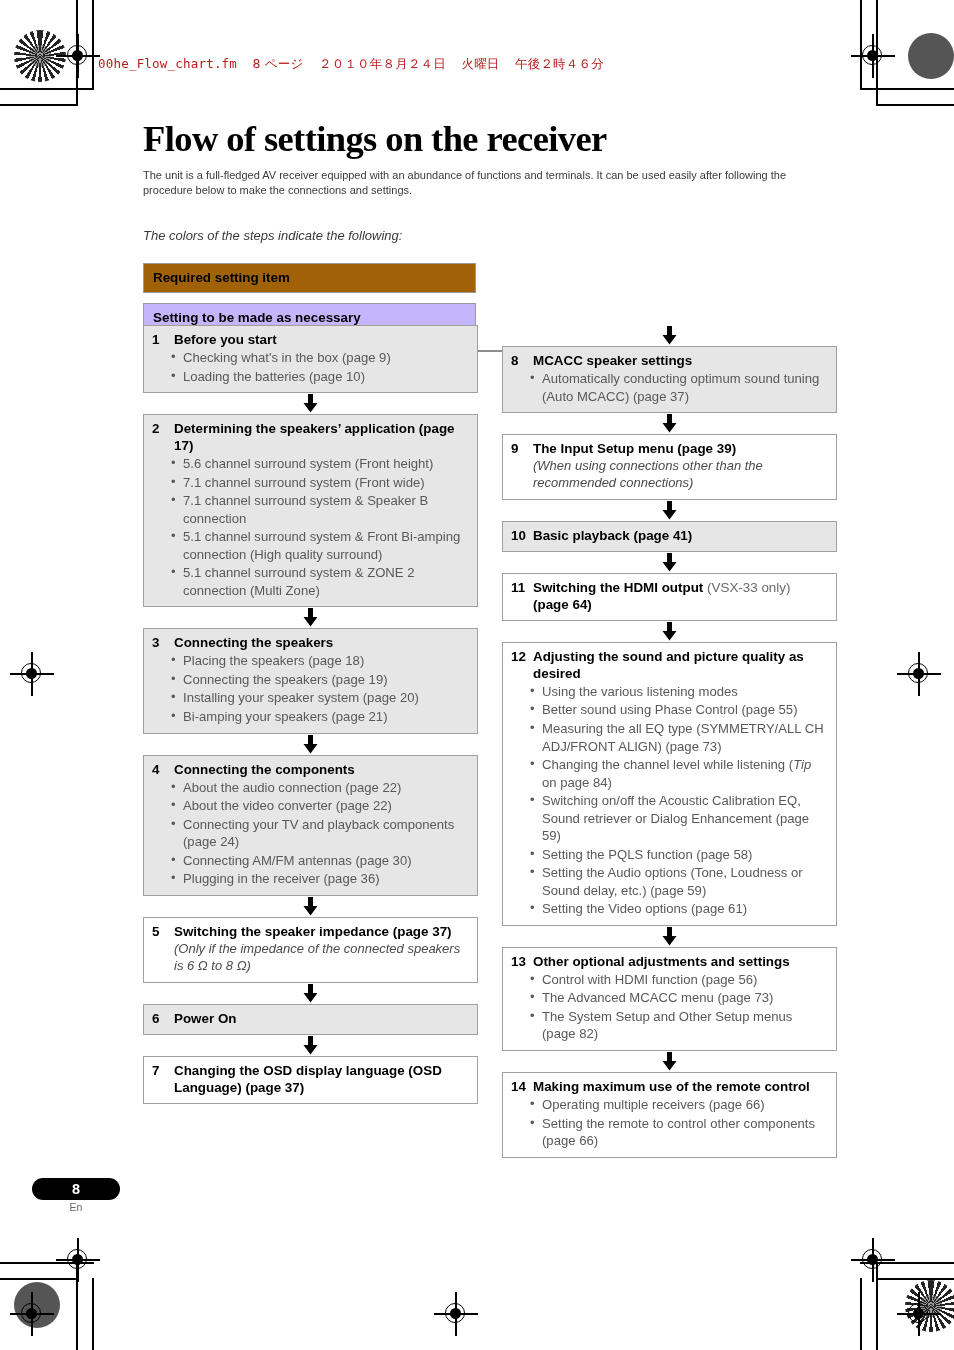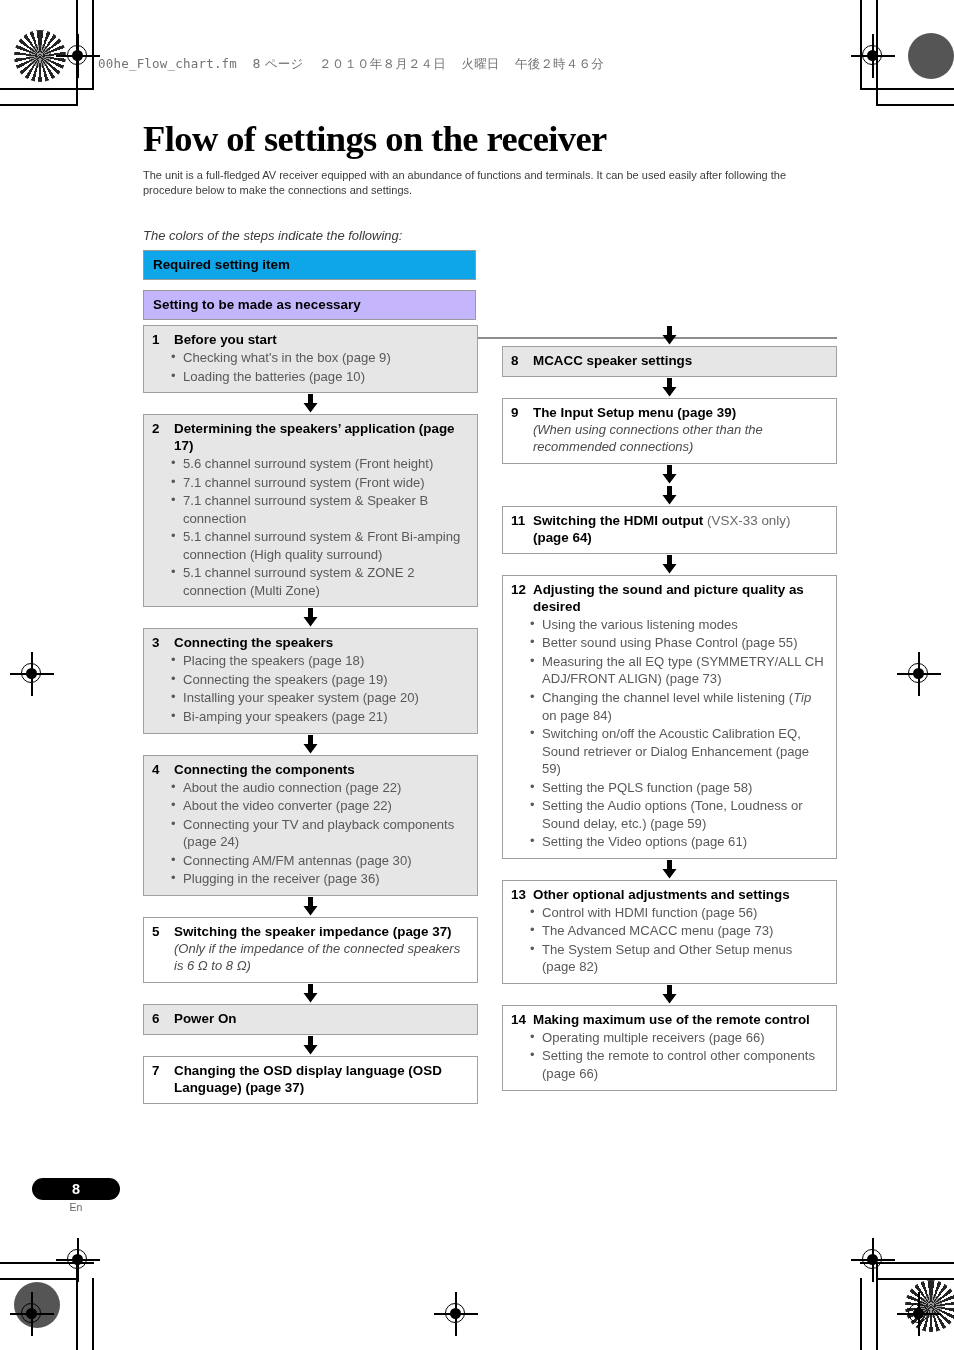--- a/index.html
+++ b/index.html
@@ -49,21 +49,21 @@
     opacity: 0.85;
   }
 
   
   .fileheader {
     position: absolute;
     left: 98px;
     top: 56px;
     font-family: "DejaVu Sans Mono", "Liberation Mono", monospace;
     font-size: 12.5px;
-    color: #737373;
+    color: #b91c1c;
     letter-spacing: 0.2px;
     white-space: nowrap;
   }
   .fileheader .jp { font-family: "DejaVu Sans", sans-serif; }
 
   
   .content {
     position: absolute;
     left: 143px;
     top: 120px;
@@ -78,37 +78,37 @@
     line-height: 1.05;
     font-family: Liberation Serif, serif;
   }
   p.intro {
     margin: 0 0 30px 0;
     font-size: 11px;
     line-height: 1.33;
     color: #3b3b3b;
   }
   p.legend-note {
-    margin: 0 0 7px 0;
+    margin: 0 0 20px 0;
     font-size: 13px;
     font-style: italic;
     color: #3b3b3b;
   }
 
   .legend-box {
     width: 333px;
     box-sizing: border-box;
     border: 1px solid #9a9a9a;
     padding: 6px 9px 7px 9px;
     font-size: 13.4px;
     font-weight: bold;
     color: #000;
     margin-bottom: 10px;
   }
-  .legend-box.filled { background: #0ea5e9; }
+  .legend-box.filled { background: #a16207; }
   .legend-box.empty  { background: #c4b5fd; }
 
   .rule {
     width: 694px;
     height: 2.5px;
     background: #8e8e8e;
     margin: 17px 0 0 0;
   }
 
   
@@ -424,37 +424,46 @@
       <div class="arrow">
         <svg width="17" height="19" viewBox="0 0 17 19" aria-hidden="true">
           <path d="M6 0 h5 v9 h4.5 L8.5 18.5 L1.5 9 H6 Z" fill="#000"></path>
         </svg>
       </div>
       <div class="step filled">
         <div class="step-head">
           <span class="step-num">8</span>
           <span class="step-title">MCACC speaker settings</span>
         </div>
+        <ul class="bullets">
+          <li>Automatically conducting optimum sound tuning (Auto MCACC) (page 37)</li>
+        </ul>
       </div>
       <div class="arrow">
         <svg width="17" height="19" viewBox="0 0 17 19" aria-hidden="true">
           <path d="M6 0 h5 v9 h4.5 L8.5 18.5 L1.5 9 H6 Z" fill="#000"></path>
         </svg>
       </div>
       <div class="step empty">
         <div class="step-head">
           <span class="step-num">9</span>
           <span class="step-title">The Input Setup menu (page 39)</span>
         </div>
         <div class="step-note">(When using connections other than the recommended connections)</div>
       </div>
       <div class="arrow">
         <svg width="17" height="19" viewBox="0 0 17 19" aria-hidden="true">
           <path d="M6 0 h5 v9 h4.5 L8.5 18.5 L1.5 9 H6 Z" fill="#000"></path>
         </svg>
+      </div>
+      <div class="step filled">
+        <div class="step-head">
+          <span class="step-num">10</span>
+          <span class="step-title">Basic playback (page 41)</span>
+        </div>
       </div>
       <div class="arrow">
         <svg width="17" height="19" viewBox="0 0 17 19" aria-hidden="true">
           <path d="M6 0 h5 v9 h4.5 L8.5 18.5 L1.5 9 H6 Z" fill="#000"></path>
         </svg>
       </div>
       <div class="step empty">
         <div class="step-head">
           <span class="step-num">11</span>
           <span class="step-title">Switching the HDMI output <span class="inline-note">(VSX-33 only)</span> (page 64)</span>

